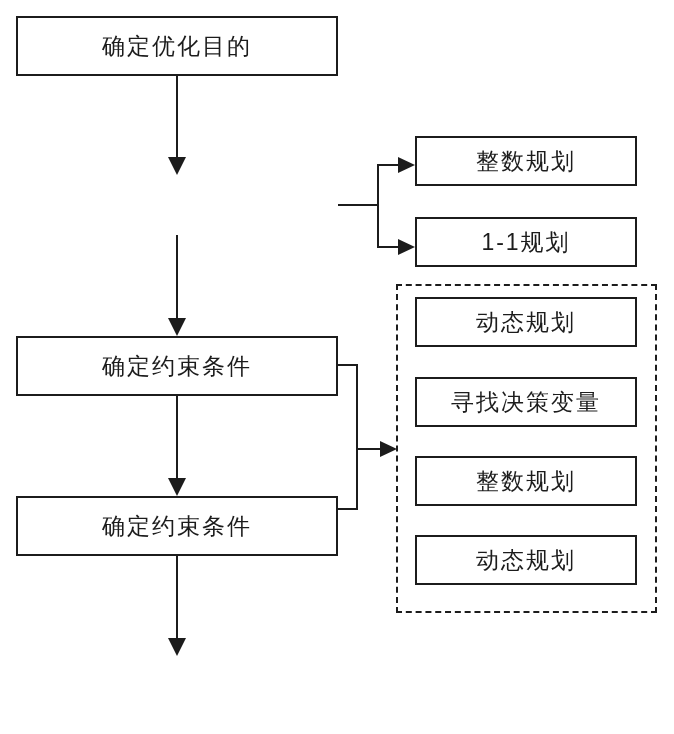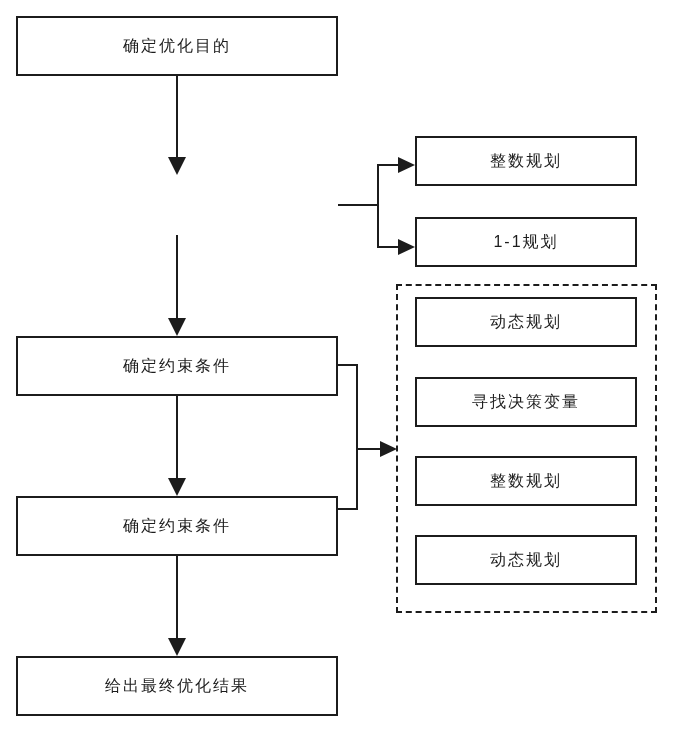--- a/index.html
+++ b/index.html
@@ -15,21 +15,21 @@
     background: #ffffff;
     overflow: hidden;
   }
   .box {
     position: absolute;
     border: 2px solid #1c1c1c;
     background: #ffffff;
     display: flex;
     align-items: center;
     justify-content: center;
-    font-size: 16px;
+    font-size: 23px;
     letter-spacing: 2px;
     color: #1c1c1c;
     box-sizing: border-box;
   }
   .flow-box   { left: 16px; width: 322px; height: 60px; }
   .side-box   { left: 415px; width: 222px; height: 50px; }
   .dashed-group {
     position: absolute;
     left: 396px; top: 284px;
     width: 261px; height: 329px;
@@ -64,23 +64,20 @@
 <div class="canvas">
 
   <div class="box flow-box" style="top:16px">
     <span>确定优化目的</span>
   </div>
   <div class="box flow-box" style="top:336px">
     <span>确定约束条件</span>
   </div>
   <div class="box flow-box" style="top:496px">
     <span>确定约束条件</span>
-  </div>
-  <div class="box flow-box" style="top:656px">
-    <span>给出最终优化结果</span>
   </div>
 
   <div class="vline" style="left:176px; top:76px;  height:84px"></div>
   <div class="arrow-down" style="left:168px; top:157px"></div>
 
   <div class="vline" style="left:176px; top:235px; height:85px"></div>
   <div class="arrow-down" style="left:168px; top:318px"></div>
 
   <div class="vline" style="left:176px; top:396px; height:84px"></div>
   <div class="arrow-down" style="left:168px; top:478px"></div>

